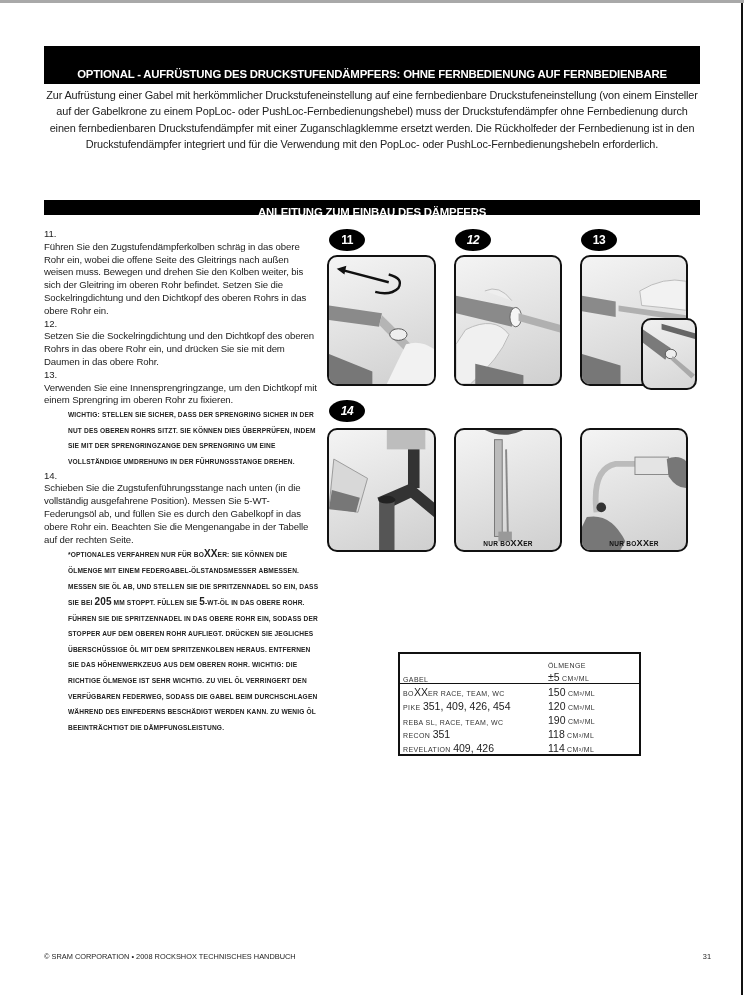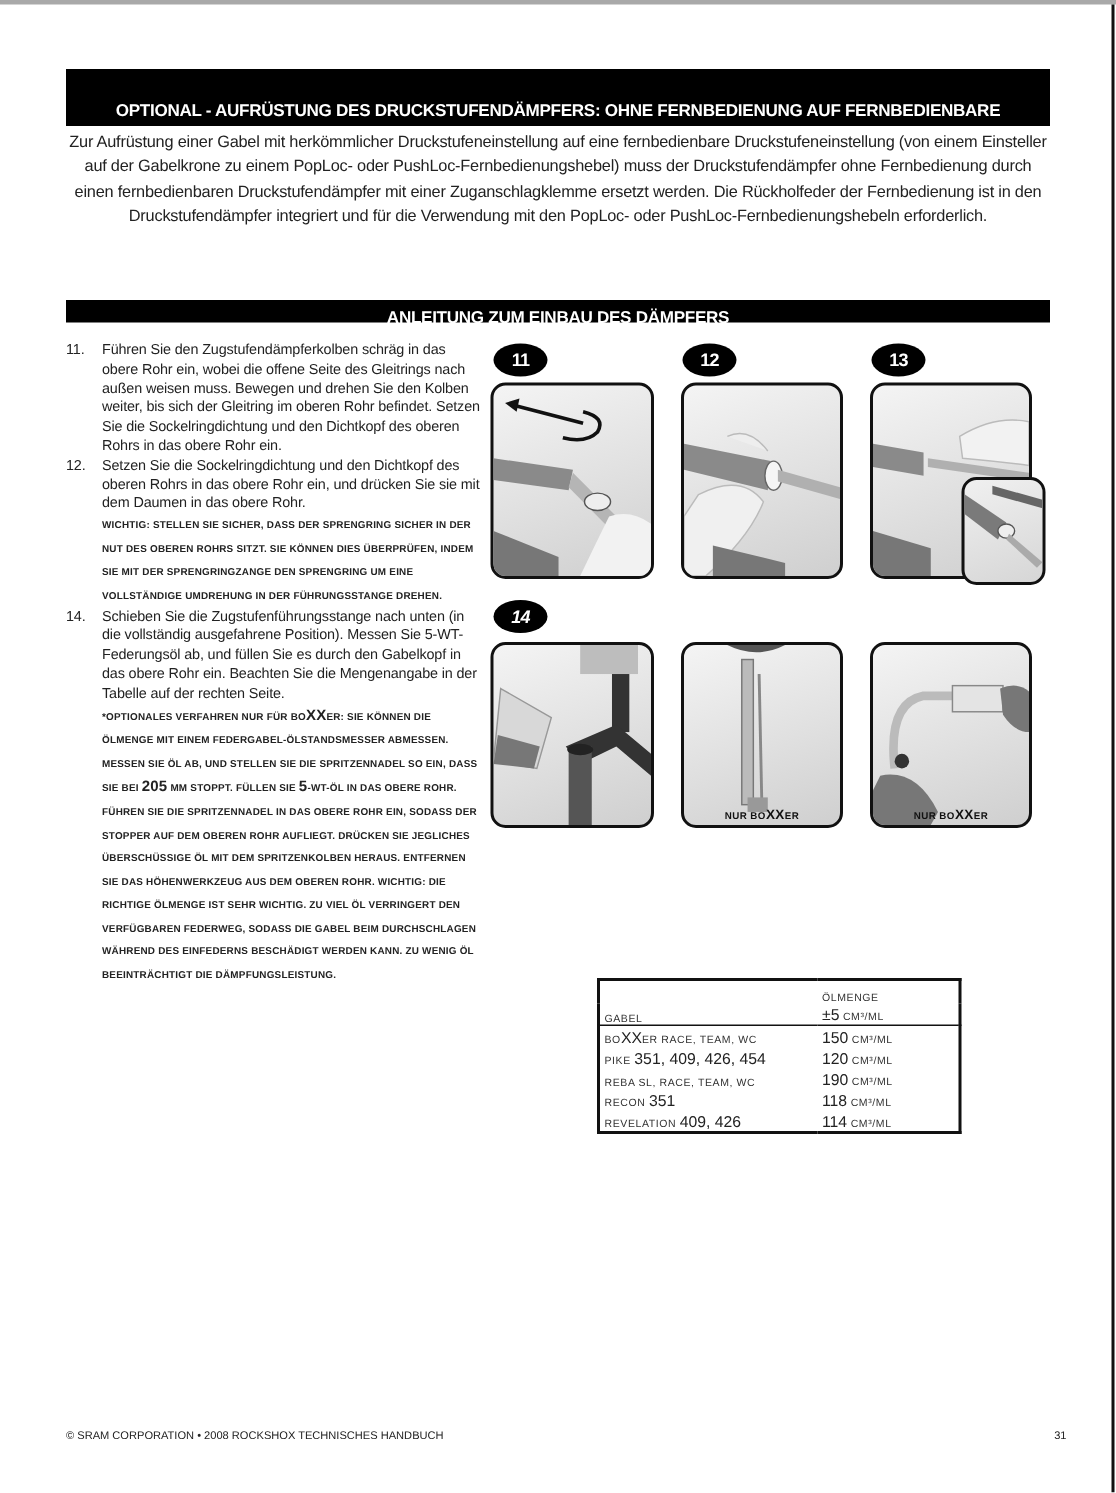--- a/index.html
+++ b/index.html
@@ -15,21 +15,21 @@
     font-family: "Liberation Sans", sans-serif; font-weight: bold; text-align: center;
     letter-spacing: -0.2px;
   }
   .bar1 { top: 46px; height: 38px; font-size: 11.4px; line-height: 16px; padding-top: 20px; box-sizing: border-box; }
   .bar2 { top: 200px; height: 15px; font-size: 11.4px; line-height: 25px; }
   .intro {
     position: absolute; left: 44px; top: 87px; width: 656px;
     font-size: 10.9px; line-height: 16.4px; color: #222; letter-spacing: -0.15px; text-align: center;
   }
   .steps { position: absolute; left: 44px; top: 228px; width: 276px; font-size: 9.6px; line-height: 12.8px; color: #222; letter-spacing: -0.1px; }
-  .step { display: flex; }
+  .step { display: flex; flex-direction: column; }
   .step-num { width: 24px; flex: none; padding-left: 0; }
   .step-text { flex: 1; }
   .note {
     margin-left: 24px; font-size: 6.6px; font-weight: bold; line-height: 15.6px;
     text-transform: uppercase; letter-spacing: 0.15px; color: #222;
   }
   .note .big { font-size: 10px; }
   .badge {
     position: absolute; width: 36px; height: 22px; border-radius: 50%; background: #000; color: #fff;
     font-family: "Liberation Sans", sans-serif; font-weight: bold; font-size: 12px;
@@ -80,30 +80,34 @@
 
 <div class="steps">
   <div class="step">
     <span class="step-num">11.</span>
     <span class="step-text">Führen Sie den Zugstufendämpferkolben schräg in das obere Rohr ein, wobei die offene Seite des Gleitrings nach außen weisen muss. Bewegen und drehen Sie den Kolben weiter, bis sich der Gleitring im oberen Rohr befindet. Setzen Sie die Sockelringdichtung und den Dichtkopf des oberen Rohrs in das obere Rohr ein.</span>
   </div>
   <div class="step">
     <span class="step-num">12.</span>
     <span class="step-text">Setzen Sie die Sockelringdichtung und den Dichtkopf des oberen Rohrs in das obere Rohr ein, und drücken Sie sie mit dem Daumen in das obere Rohr.</span>
   </div>
+  <div class="step">
+    <span class="step-num">13.</span>
+    <span class="step-text">Verwenden Sie eine Innensprengringzange, um den Dichtkopf mit einem Sprengring im oberen Rohr zu fixieren.</span>
+  </div>
   <div class="note">Wichtig: Stellen Sie sicher, dass der Sprengring sicher in der Nut des oberen Rohrs sitzt. Sie können dies überprüfen, indem Sie mit der Sprengringzange den Sprengring um eine vollständige Umdrehung in der Führungsstange drehen.</div>
   <div class="step">
     <span class="step-num">14.</span>
     <span class="step-text">Schieben Sie die Zugstufenführungsstange nach unten (in die vollständig ausgefahrene Position). Messen Sie 5-WT-Federungsöl ab, und füllen Sie es durch den Gabelkopf in das obere Rohr ein. Beachten Sie die Mengenangabe in der Tabelle auf der rechten Seite.</span>
   </div>
   <div class="note"><span>*Optionales Verfahren nur für Bo</span><span class="big">XX</span><span>er: Sie können die Ölmenge mit einem Federgabel-Ölstandsmesser abmessen. Messen Sie Öl ab, und stellen Sie die Spritzennadel so ein, dass sie bei </span><span class="big">205</span><span> mm stoppt. Füllen Sie </span><span class="big">5</span><span>-WT-Öl in das obere Rohr. Führen Sie die Spritzennadel in das obere Rohr ein, sodass der Stopper auf dem oberen Rohr aufliegt. Drücken Sie jegliches überschüssige Öl mit dem Spritzenkolben heraus. Entfernen Sie das Höhenwerkzeug aus dem oberen Rohr. Wichtig: Die richtige Ölmenge ist sehr wichtig. Zu viel Öl verringert den verfügbaren Federweg, sodass die Gabel beim Durchschlagen während des Einfederns beschädigt werden kann. Zu wenig Öl beeinträchtigt die Dämpfungsleistung.</span></div>
 </div>
 
 <div class="badge" style="left:329px;top:229px;">11</div>
-<div class="badge" style="left:455px;top:229px;">12</div>
+<div class="badge" style="left:455px;top:229px;font-style:italic;">12</div>
 <div class="badge" style="left:581px;top:229px;">13</div>
 <div class="badge" style="left:329px;top:400px;font-style:italic;">14</div>
 
 <div class="photo" style="left:327px;top:255px;width:109px;height:131px;">
   <svg viewBox="0 0 109 131" preserveAspectRatio="none">
     <polygon points="0,50 55,58 52,72 0,65" fill="#8a8a8a"></polygon>
     <polygon points="55,60 65,70 95,100 88,106 58,76 52,70" fill="#b5b5b5"></polygon>
     <ellipse cx="72" cy="80" rx="9" ry="6" fill="#eee" stroke="#555"></ellipse>
     <path d="M80 90 Q95 85 109 95 L109 131 L60 131 Q70 110 80 90Z" fill="#f2f2f2"></path>
     <polygon points="0,100 45,118 45,131 0,131" fill="#777"></polygon>

